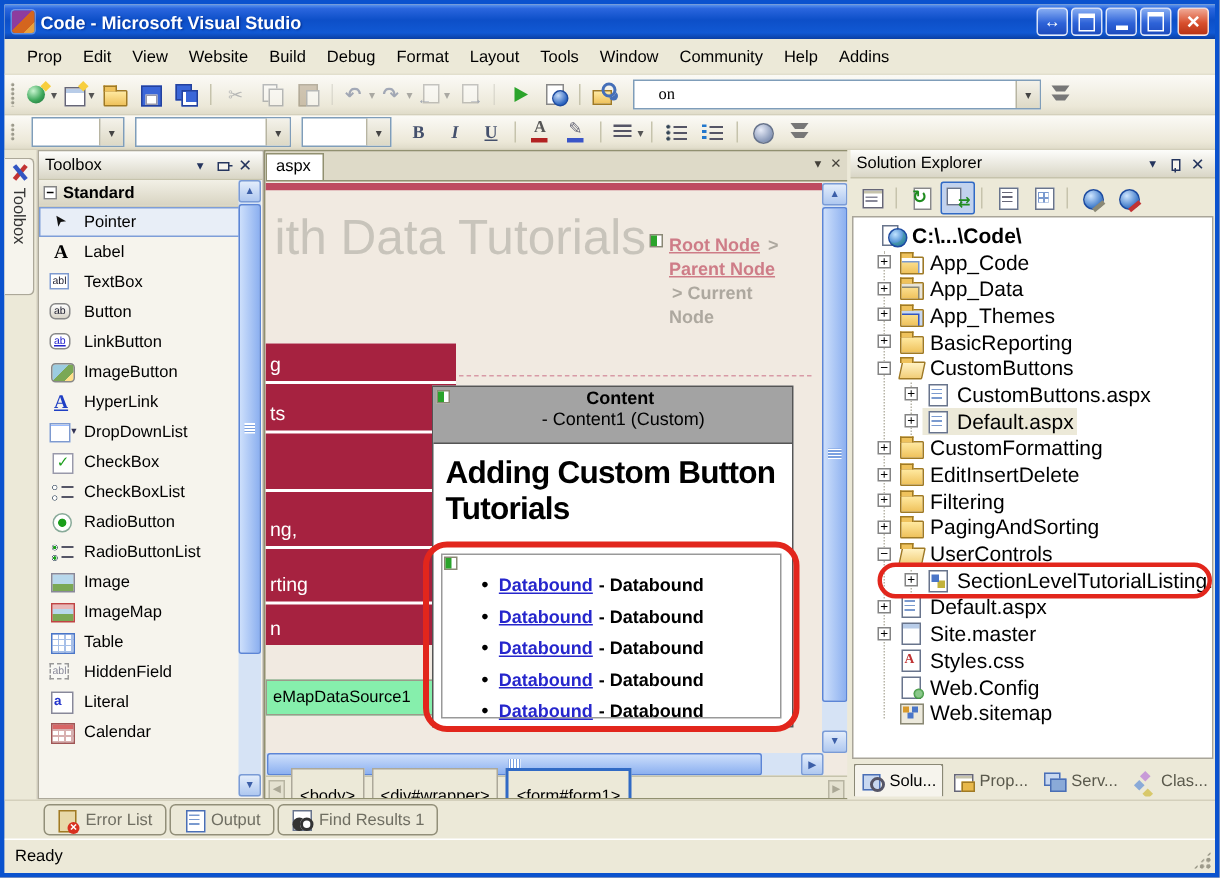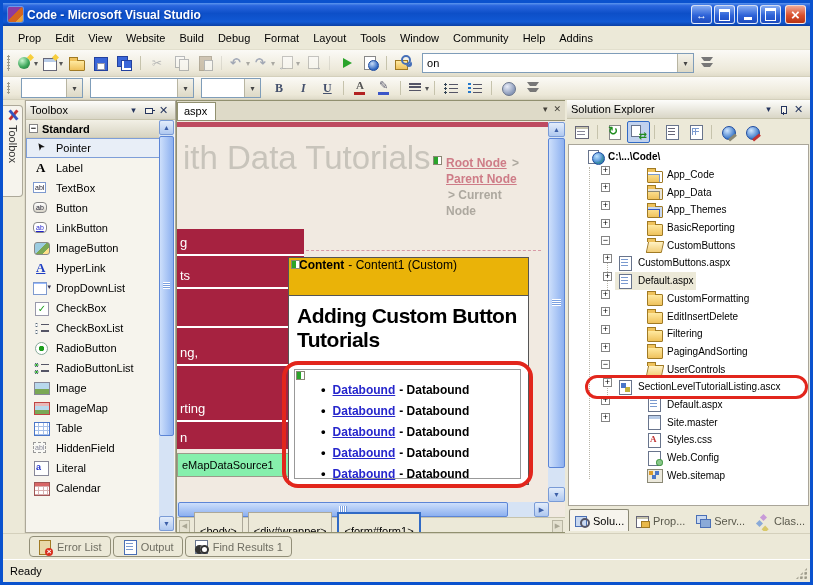--- a/index.html
+++ b/index.html
@@ -72,21 +72,21 @@
   .i-nav-forward-icon::before{content:"";position:absolute;left:3px;top:1px;width:9px;height:11px;background:#fff;border:1px solid #888;}
   .i-nav-forward-icon::after{content:"\2192";position:absolute;right:0;bottom:-1px;font-size:10px;font-weight:bold;color:#2F53B0;}
   .i-start-debug-icon::before{content:"";position:absolute;left:5px;top:3px;border-left:9px solid #2BA42B;border-top:5px solid transparent;border-bottom:5px solid transparent;}
   .i-view-browser-icon::before{content:"";position:absolute;left:2px;top:1px;width:10px;height:12px;background:#fff;border:1px solid #888;}
   .i-view-browser-icon::after{content:"";position:absolute;right:0;bottom:0;width:9px;height:9px;border-radius:50%;
     background:radial-gradient(circle at 35% 30%,#C6DCF8,#2E66C0 70%);border:1px solid #1D4BA0;}
   .i-find-files-icon::before{content:"";position:absolute;left:0;top:5px;width:11px;height:8px;background:linear-gradient(180deg,#FFE9A0,#EFC25C);border:1px solid #A07A24;}
   .i-find-files-icon::after{content:"";position:absolute;right:1px;top:0;width:6px;height:6px;border:2px solid #456FB8;border-radius:50%;box-shadow:3px 4px 0 -2px #456FB8;}
 
   .combo{display:flex;align-items:center;height:20px;border:1px solid #7F9DB9;background:#fff;margin-left:6px;}
-  .combo .cval{flex:1;font-size:11px;padding:0 4px;color:#000;white-space:nowrap;overflow:hidden;}
+  .combo .cval{flex:1;font-size:11px;padding:0 16px;color:#000;white-space:nowrap;overflow:hidden;font-family:Liberation Serif, serif;}
   .combo .cbtn{width:16px;height:18px;background:linear-gradient(180deg,#F4F2EA,#DDD9C6);border-left:1px solid #B8B5A2;
     display:flex;align-items:center;justify-content:center;font-size:8px;color:#444;cursor:pointer;}
   #searchCombo{width:272px;}
   .fcombo{width:62px;}
   .fcombo2{width:104px;}
   .fcombo3{width:60px;}
   .ovf{position:relative;width:12px;height:20px;margin-left:4px;cursor:pointer;}
   .ovf::before{content:"";position:absolute;left:2px;top:4px;border-top:4px solid #777;border-left:3px solid transparent;border-right:3px solid transparent;width:6px;}
   .ovf::after{content:"";position:absolute;left:2px;top:10px;border-top:4px solid #777;border-left:3px solid transparent;border-right:3px solid transparent;width:6px;}
 
@@ -213,27 +213,27 @@
   .smart-tag{position:absolute;width:9px;height:9px;background:#fff;border:1px solid #8A8875;}
   .smart-tag::before{content:"";position:absolute;left:0;top:0;width:4px;height:7px;background:#2BA42B;}
   .st-crumbs{left:-13px;top:1px;}
   .dashline{position:absolute;left:129px;right:24px;top:149px;border-top:1px dashed #D89AA6;}
   .redbar{position:absolute;left:0;top:128px;width:127px;display:flex;flex-direction:column;gap:2px;background:#fff;}
   .seg{background:#A62240;color:#fff;font-size:13px;display:flex;align-items:flex-end;padding:0 0 4px 3px;}
   .seg:nth-of-type(1){height:25px;}
   .seg:nth-of-type(2){height:31px;}
   .seg:nth-of-type(3){height:37px;}
   .seg:nth-of-type(4){height:36px;}
-  .seg:nth-of-type(5){height:54px;}
+  .seg:nth-of-type(5){height:35px;}
   .seg:nth-of-type(6){height:27px;}
   .dsbox{position:absolute;left:0;top:352px;width:123px;height:24px;background:#86efac;border:1px solid #9C9A8A;
     font-size:11px;line-height:22px;padding-left:4px;color:#000;white-space:nowrap;overflow:hidden;}
   .content-box{position:absolute;left:111px;top:156px;width:241px;height:228px;border:1px solid #555;background:#fff;}
-  .cb-header{position:relative;height:38px;background:#eab308;border-bottom:1px solid #555;font-size:12px;color:#000;
-    display:flex;padding-left:10px;}
+  .cb-header{position:relative;height:38px;background:#a3a3a3;border-bottom:1px solid #555;font-size:12px;color:#000;
+    display:flex;align-items:center;padding-left:10px;flex-direction:column;}
   .cb-header b{font-weight:bold;}
   .cb-suffix{margin-left:4px;}
   .st-content{left:2px;top:2px;}
   .cb-heading{padding:8px 8px 0 8px;font-size:21px;font-weight:800;line-height:1.15;color:#000;letter-spacing:-.5px;}
   .db-box{position:absolute;left:117px;top:268px;width:227px;height:110px;border:1px solid #999;background:#fff;}
   .st-dblist{left:1px;top:1px;}
   .db-list{padding-top:9px;}
   .dbrow{display:flex;align-items:center;height:21px;padding-left:26px;font-size:12px;font-weight:600;color:#000;white-space:nowrap;}
   .bullet::before{content:"\2022";margin-right:7px;font-size:13px;}
   .dblink{color:#2626CC;text-decoration:underline;cursor:pointer;}
@@ -247,22 +247,22 @@
     display:flex;align-items:center;justify-content:center;cursor:pointer;}
   .tn-arrow.right{position:absolute;right:2px;}
   .tag{height:25px;border:1px solid #ACA899;background:#ECE9D8;font-size:11px;padding:12px 5px;line-height:13px;color:#000;cursor:pointer;white-space:nowrap;}
   .tag.sel{border:2px solid #316AC5;line-height:11px;}
 
   
   .splitter{position:absolute;left:562px;top:0;width:2px;height:100%;background:#ECE9D8;cursor:ew-resize;}
   .solution{position:absolute;left:564px;top:0;right:0;height:100%;background:#ECE9D8;}
   .se-toolbar{position:absolute;left:0;top:20px;right:0;height:24px;display:flex;align-items:center;gap:1px;padding-left:3px;}
   .se-tree{position:absolute;left:1px;top:44px;right:1px;height:362px;background:#fff;border:1px solid #A9A599;overflow:hidden;padding-top:3px;}
-  .trow{position:relative;display:flex;height:17.7px;font-size:10px;color:#000;white-space:nowrap;cursor:pointer;padding-left:4px;}
-  .trow.lv1{padding-left:32px;gap:31px;}
+  .trow{position:relative;display:flex;align-items:center;height:17.7px;font-size:14px;color:#000;white-space:nowrap;cursor:pointer;padding-left:4px;}
+  .trow.lv1{padding-left:16px;}
   .trow.lv2{padding-left:34px;}
   .texp{width:9px;height:9px;border:1px solid #848484;background:#fff;font-size:9px;line-height:7px;text-align:center;margin-right:3px;flex:none;}
   .texp.xplus::before{content:"+";}
   .texp.xminus::before{content:"\2212";}
   .texp.xnone{visibility:hidden;}
   .trmain{display:flex;align-items:center;padding:1px 2px;}
   .trow.sel .trmain{background:#ECE9D8;}
   .trow.bold .tlab{font-weight:bold;}
   .tico{position:relative;width:18px;height:16px;margin-right:3px;flex:none;}
   .trow.ann::after{content:"";position:absolute;left:16px;right:0;top:-3px;bottom:-3px;border:3px solid #E2261C;border-radius:12px;pointer-events:none;z-index:5;}

